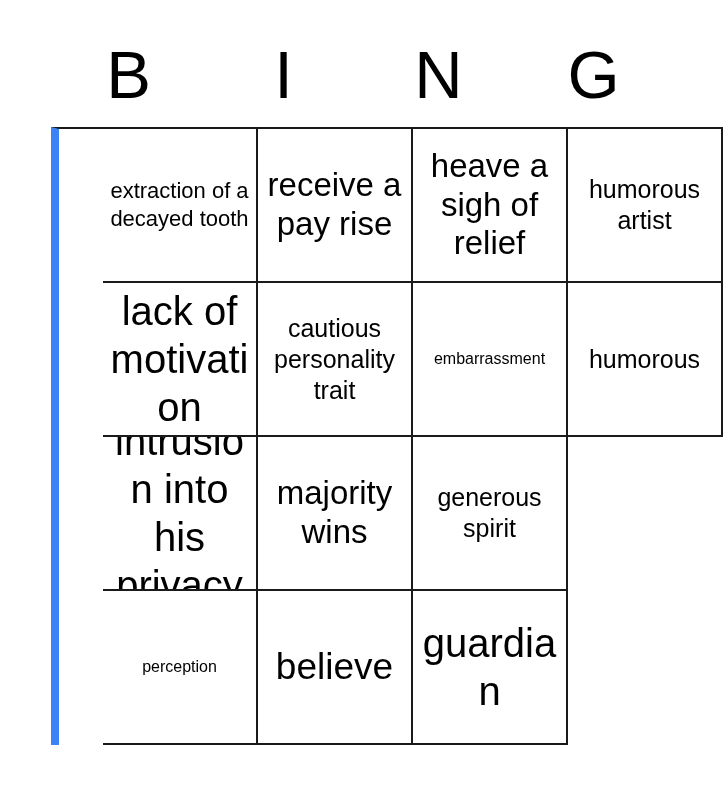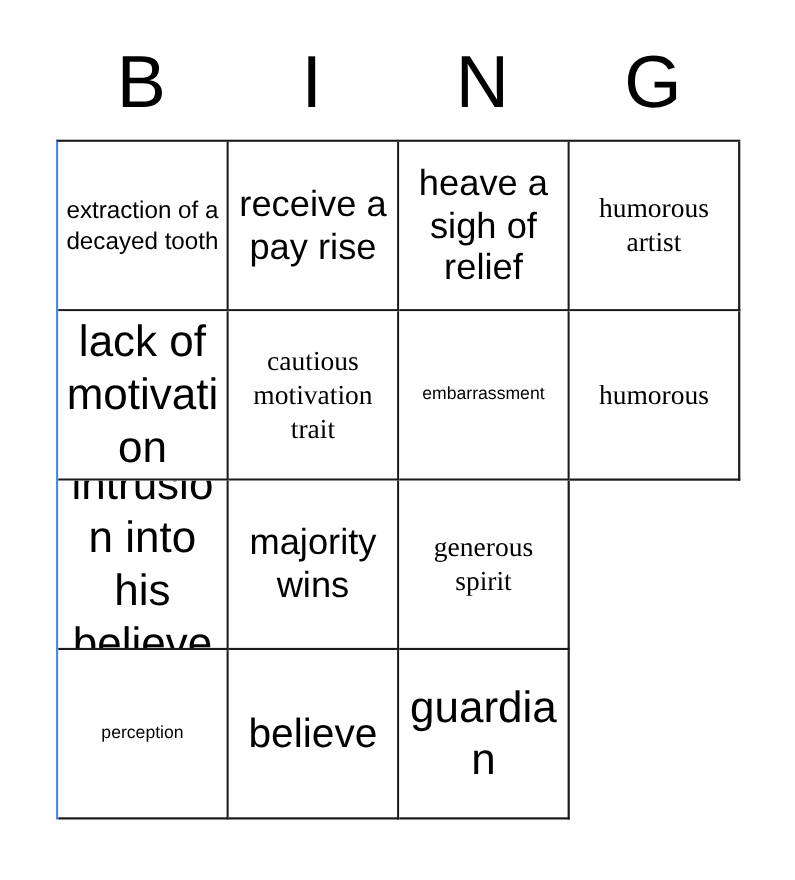--- a/index.html
+++ b/index.html
@@ -39,22 +39,23 @@
     font-weight: 400;
     letter-spacing: 0px;
     color: #000000;
     -webkit-font-smoothing: antialiased;
   }
 
   
   .grid {
     width: 620px;
     border-top: 2px solid #1a1a1a;
-    border-left: 2px solid #3b82f6;
+    border-left: 8px solid #3b82f6;
     box-sizing: content-box;
+    padding-left: 44px;
   }
   .grid-row {
     display: flex;
     width: 620px;
     height: 154px;
   }
   .cell {
     flex: 0 0 155px;
     width: 155px;
     height: 154px;
@@ -73,21 +74,21 @@
     width: 100%;
     padding: 0 5px;
     box-sizing: border-box;
     line-height: 1.17;
     word-wrap: break-word;
   }
 
   
   .fs-xs   { font-size: 16px; line-height: 1.2; }
   .fs-sm   { font-size: 22px; line-height: 1.28; }
-  .fs-md   { font-size: 25px; line-height: 1.24; font-family: Liberation Serif, serif; }
+  .fs-md   { font-size: 25px; line-height: 1.24; }
   .fs-lg   { font-size: 40px; line-height: 1.2; }
   .fs-xl   { font-size: 33px; line-height: 1.18; }
   .fs-xxl  { font-size: 37px; line-height: 1.15; }
 </style>
 </head>
 <body>
 
 <div id="bingo-card">
 
   <div class="header-row">
@@ -112,33 +113,33 @@
       <div class="cell">
           <span class="cell-text fs-md">humorous artist</span>
         </div>
     </div>
 
     <div class="grid-row">
       <div class="cell">
           <span class="cell-text fs-lg">lack of motivation</span>
         </div>
       <div class="cell">
-          <span class="cell-text fs-md">cautious motivation trait</span>
+          <span class="cell-text fs-md">cautious personality trait</span>
         </div>
       <div class="cell">
           <span class="cell-text fs-xs">embarrassment</span>
         </div>
       <div class="cell">
           <span class="cell-text fs-md">humorous</span>
         </div>
     </div>
 
     <div class="grid-row">
       <div class="cell">
-          <span class="cell-text fs-lg">intrusion into his believe</span>
+          <span class="cell-text fs-lg">intrusion into his privacy</span>
         </div>
       <div class="cell">
           <span class="cell-text fs-xl">majority wins</span>
         </div>
       <div class="cell">
           <span class="cell-text fs-md">generous spirit</span>
         </div>
     </div>
 
     <div class="grid-row">

